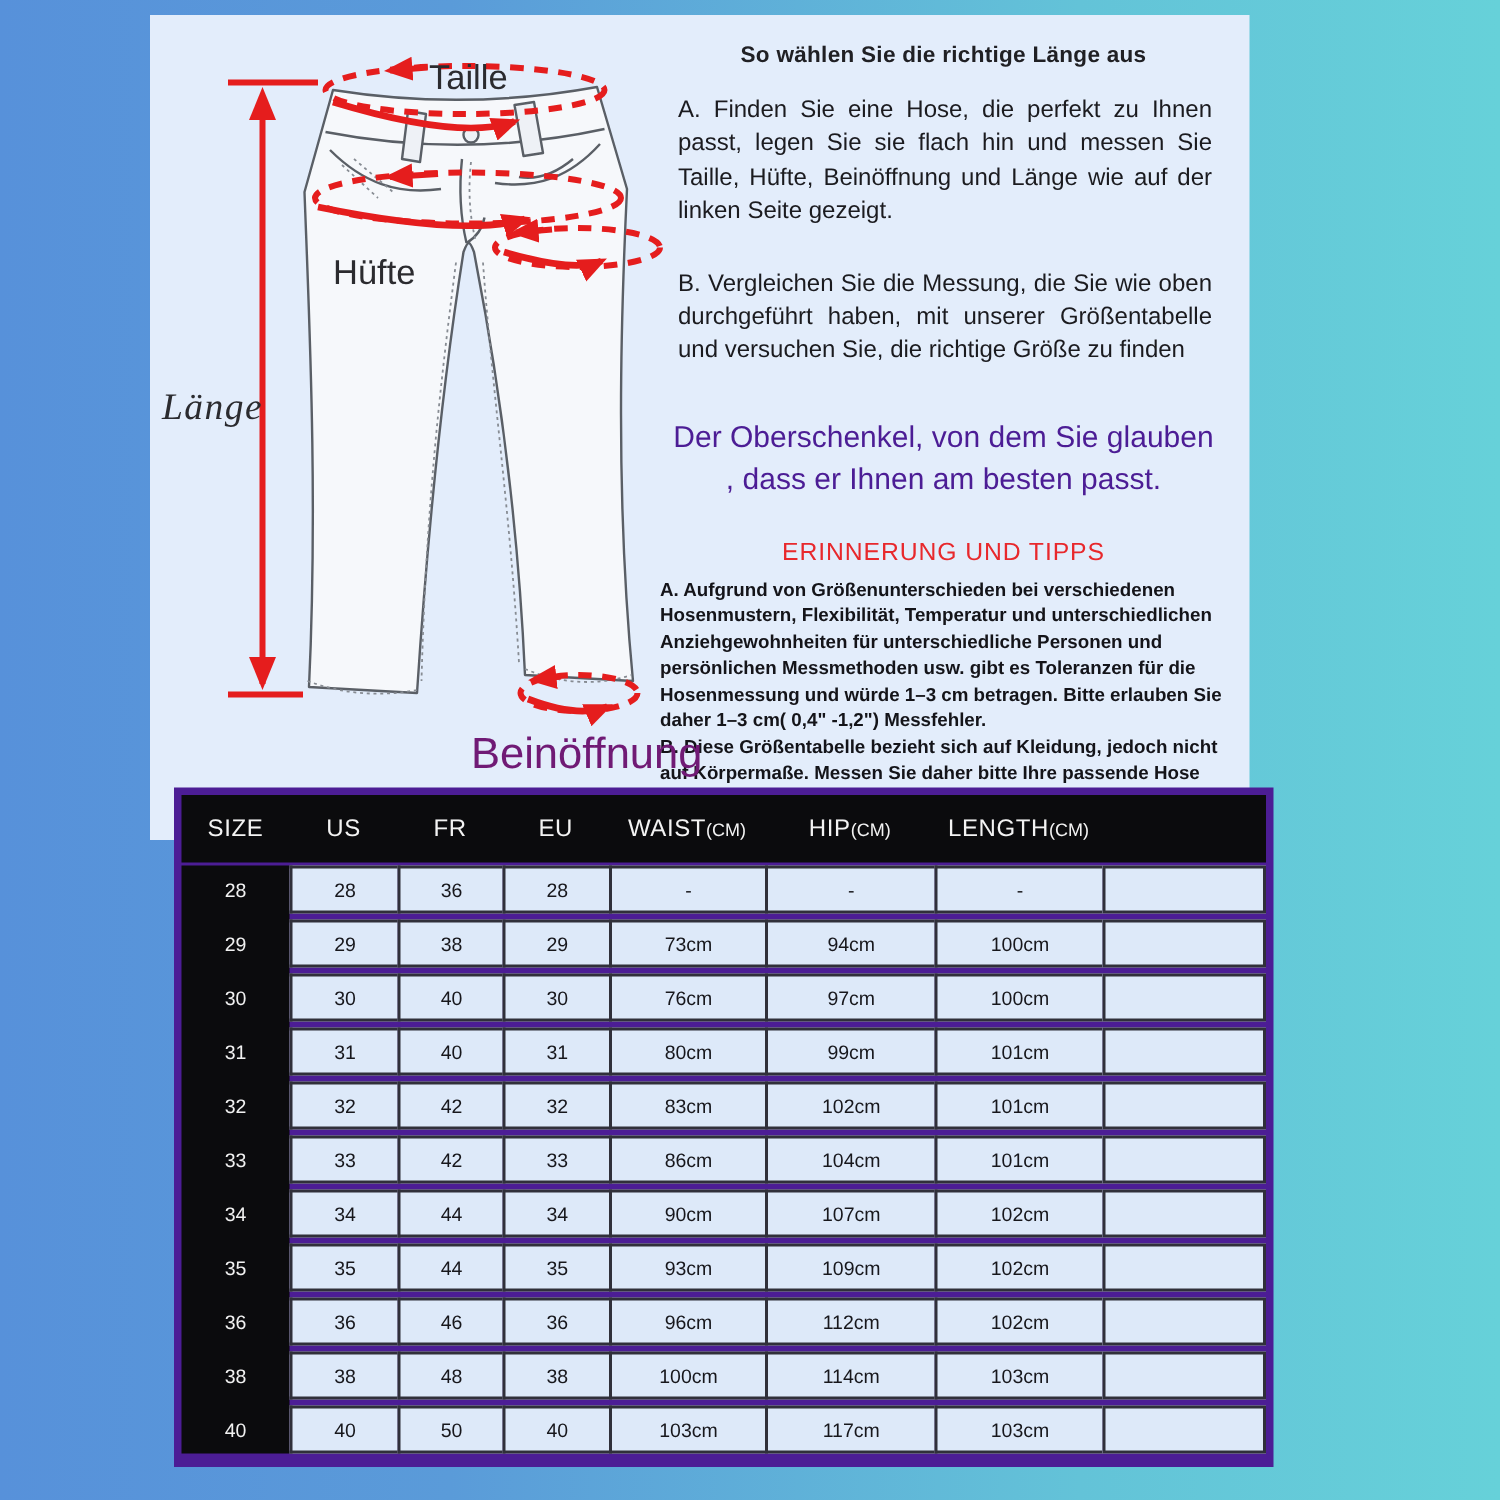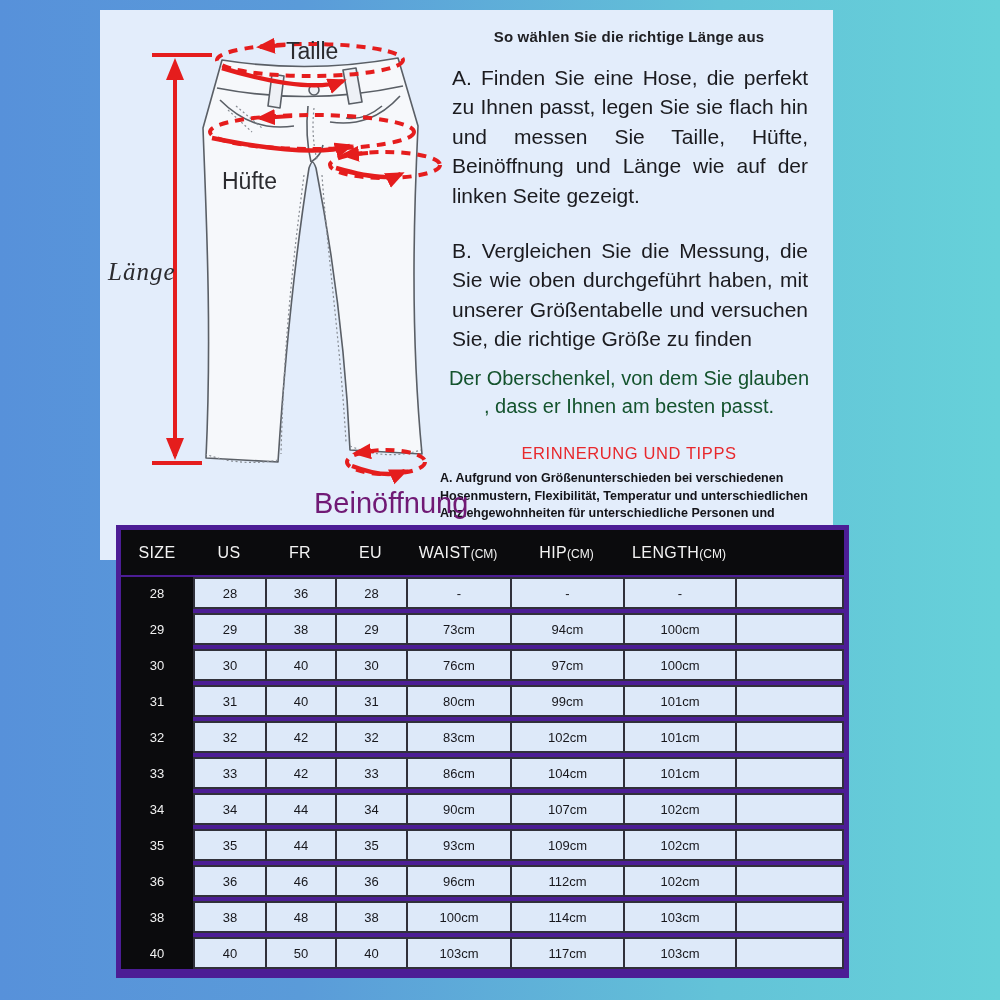--- a/index.html
+++ b/index.html
@@ -31,26 +31,26 @@
   .text-col {
     position: absolute; left: 340px; top: 8px; width: 378px;
     color: #1c1c20;
   }
   .guide-heading {
     margin-top: 10px; text-align: center;
     font-size: 15px; font-weight: 600; letter-spacing: .2px; color: #202024;
   }
   .step {
     margin: 18px 10px 0 12px;
-    font-size: 21px; line-height: 1.4; text-align: justify; color: #1b1b1f;
+    font-size: 16px; line-height: 1.4; text-align: justify; color: #1b1b1f;
   }
   .step-b { margin-top: 26px; }
   .highlight {
-    margin-top: 10px; text-align: center;
-    font-size: 20px; line-height: 1.42; color: #14532d;
+    margin-top: 32px; text-align: center;
+    font-size: 20px; line-height: 1.42; color: #4c1d95;
   }
   .tips-heading {
     margin-top: 24px; text-align: center;
     font-size: 16.5px; letter-spacing: .6px;
   }
   .tips {
     margin: 7px 2px 0 0;
     font-size: 12.5px; font-weight: bold; line-height: 1.40; color: #141419;
   }
   .tip-b { margin-top: 0; }

